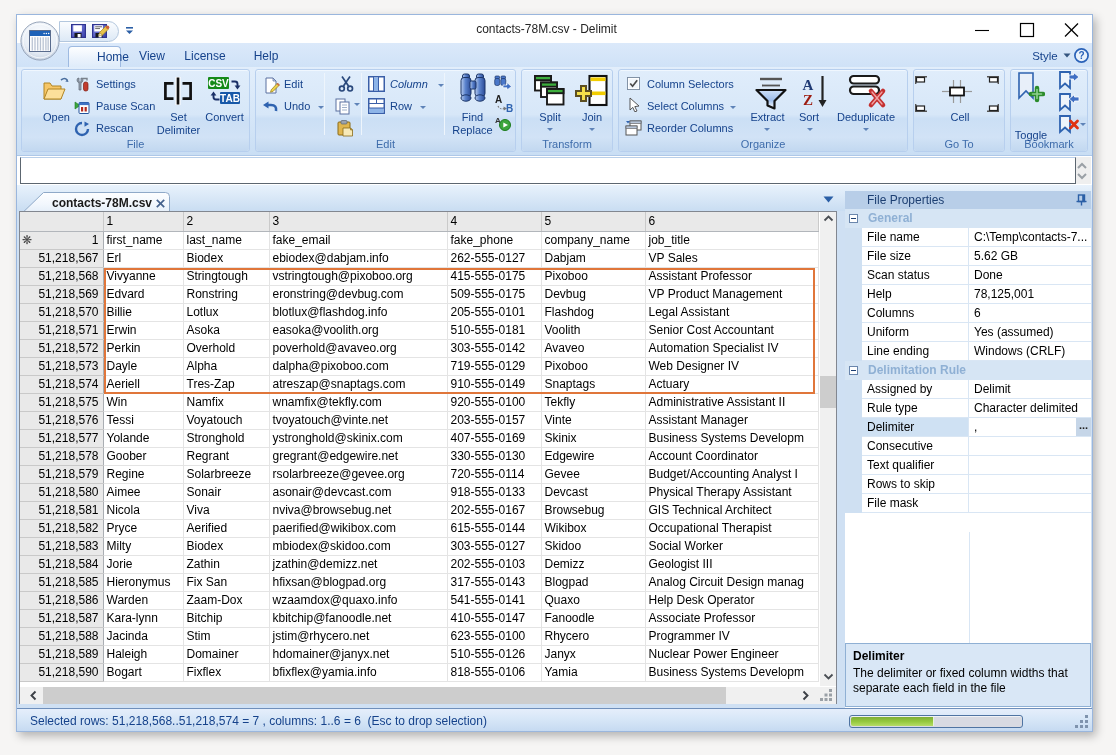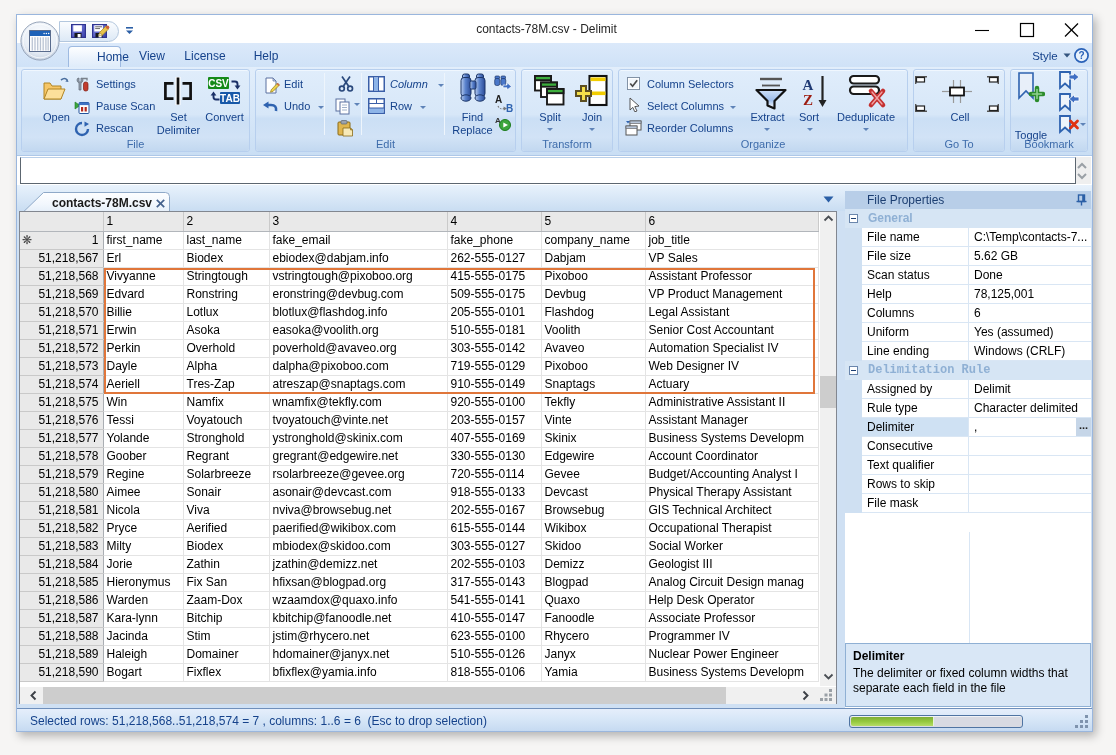--- a/index.html
+++ b/index.html
@@ -806,21 +806,21 @@
 <div class="prow" style="top:151px;">
         <span class="gut"></span>
         <span class="lab">Line ending</span>
         <span class="val">Windows (CRLF)</span>
       </div>
 <div class="prow" style="top:132px;">
         <span class="gut"></span>
         <span class="lab">Uniform</span>
         <span class="val">Yes (assumed)</span>
       </div>
-<div class="pcat" style="top:170px;font-family:Liberation Mono, monospace;">
+<div class="pcat" style="top:170px;">
         <span class="cap">Delimitation Rule</span>
 <svg class="abs" style="left:4px;top:5px" width="9" height="9" viewBox="0 0 9 9">
           <rect x="0.5" y="0.5" width="8" height="8" fill="#fff" stroke="#6a86ac"></rect>
           <line x1="2" y1="4.5" x2="7" y2="4.5" stroke="#1d3f72"></line>
         </svg>
       </div>
 <div class="prow" style="top:189px;">
         <span class="gut"></span>
         <span class="lab">Assigned by</span>
         <span class="val">Delimit</span>

